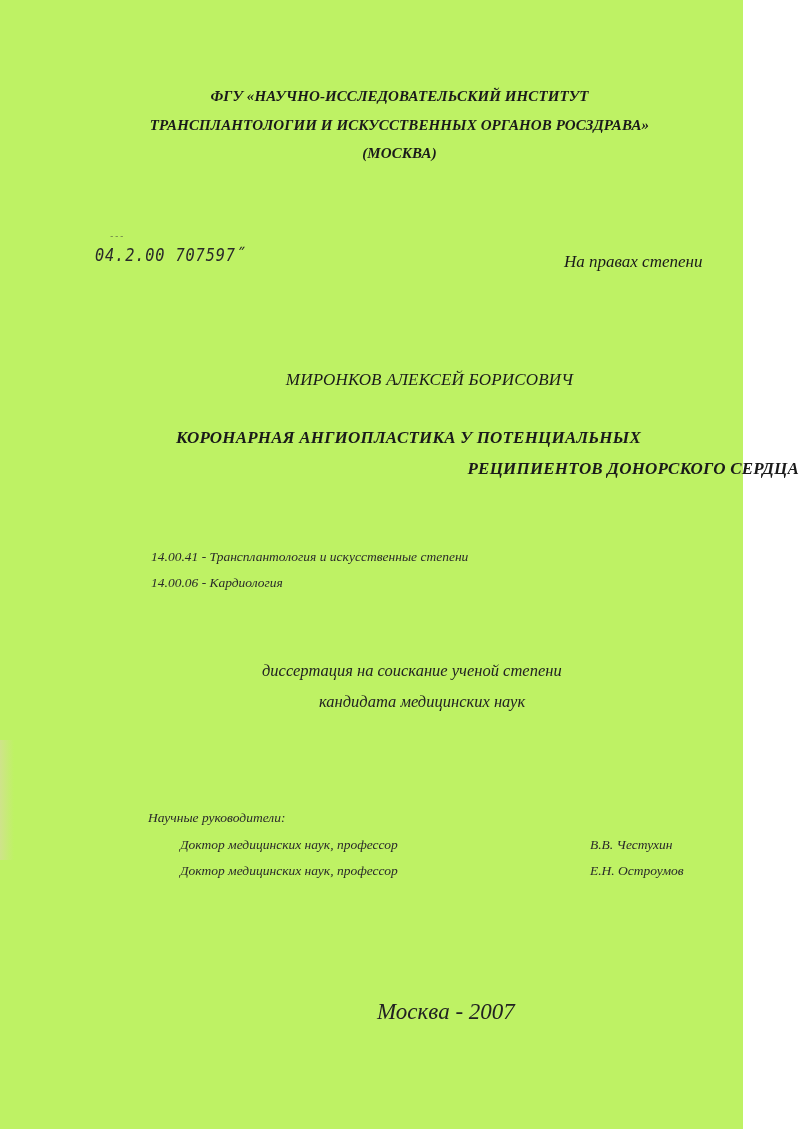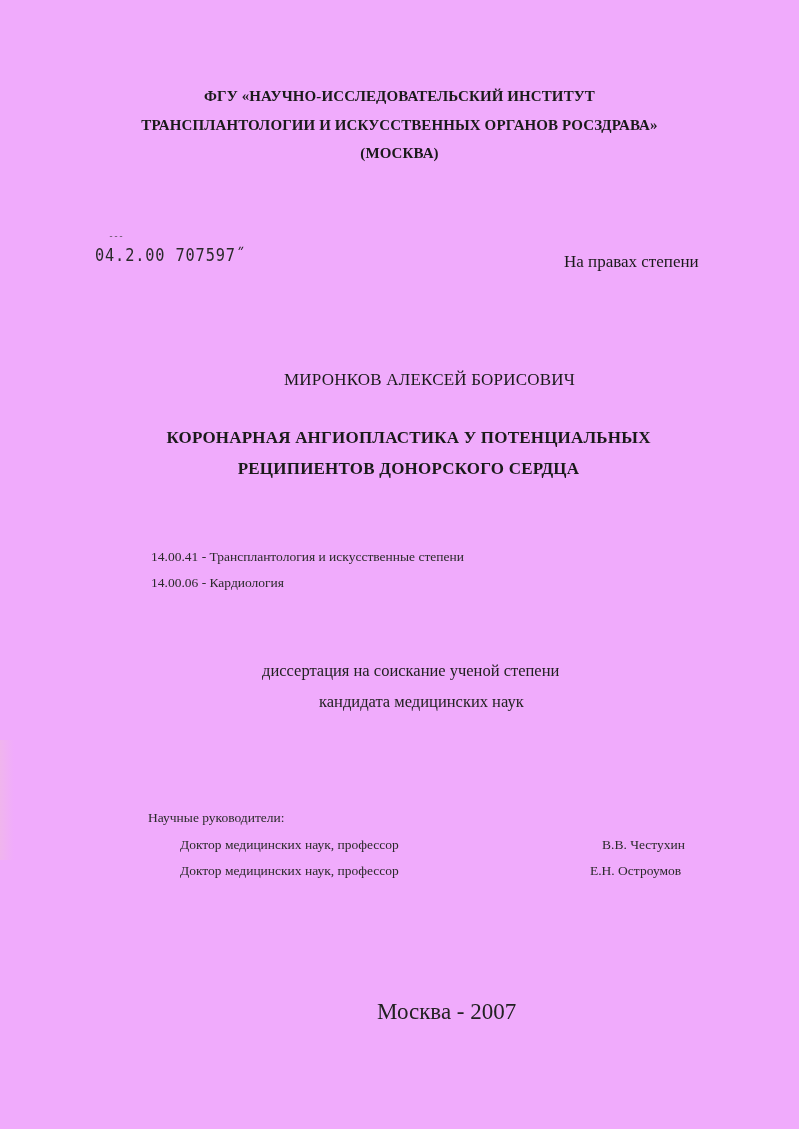--- a/index.html
+++ b/index.html
@@ -11,23 +11,24 @@
       width: 799px;
       height: 1129px;
       position: relative;
       overflow: hidden;
       font-family: "Liberation Serif", "DejaVu Serif", serif;
       color: #1a1a1a;
     }
     .page {
       position: absolute;
       left: 0; top: 0;
-      width: 799px;
+      width: 743px;
       height: 1129px;
-      background: #f0abfc;
+      background: #bef264;
+      font-style: italic;
     }
     .left-edge-tint {
       position: absolute;
       left: 0; top: 740px;
       width: 14px; height: 120px;
       background: linear-gradient(to right, rgba(240,200,210,0.35), rgba(255,255,255,0));
     }
     .abs { position: absolute; white-space: nowrap; }
     .center { left: 0; width: 799px; text-align: center; }
 
@@ -67,21 +68,21 @@
       letter-spacing: 0.2px;
       padding-left: 60px;
       width: 739px;
     }
     .title-line {
       font-weight: bold;
       font-size: 17px;
       letter-spacing: 0.2px;
     }
     .title-1 { top: 428px; padding-left: 18px; width: 781px; }
-    .title-2 { top: 459px; padding-left: 18px; width: 781px; }
+    .title-2 { top: 459px; padding-left: 18px; width: 781px; text-align: right; }
 
     .specialty {
       left: 151px;
       font-size: 13.5px;
       color: #2a2a2a;
     }
     .spec-1 { top: 549px; }
     .spec-2 { top: 575px; }
 
     .dissertation {
@@ -102,21 +103,21 @@
       color: #2a2a2a;
       margin-left: 32px;
     }
     .sup-role-1 { top: 837px; }
     .sup-role-2 { top: 863px; }
     .sup-name {
       left: 590px;
       font-size: 13.5px;
       color: #2a2a2a;
     }
-    .sup-name-1 { top: 837px; margin-left: 12px; }
+    .sup-name-1 { top: 837px; }
     .sup-name-2 { top: 863px; }
 
     .city-year {
       left: 377px; top: 999px;
       font-size: 23px;
       color: #222;
     }
   </style>
 </head>
 <body>

